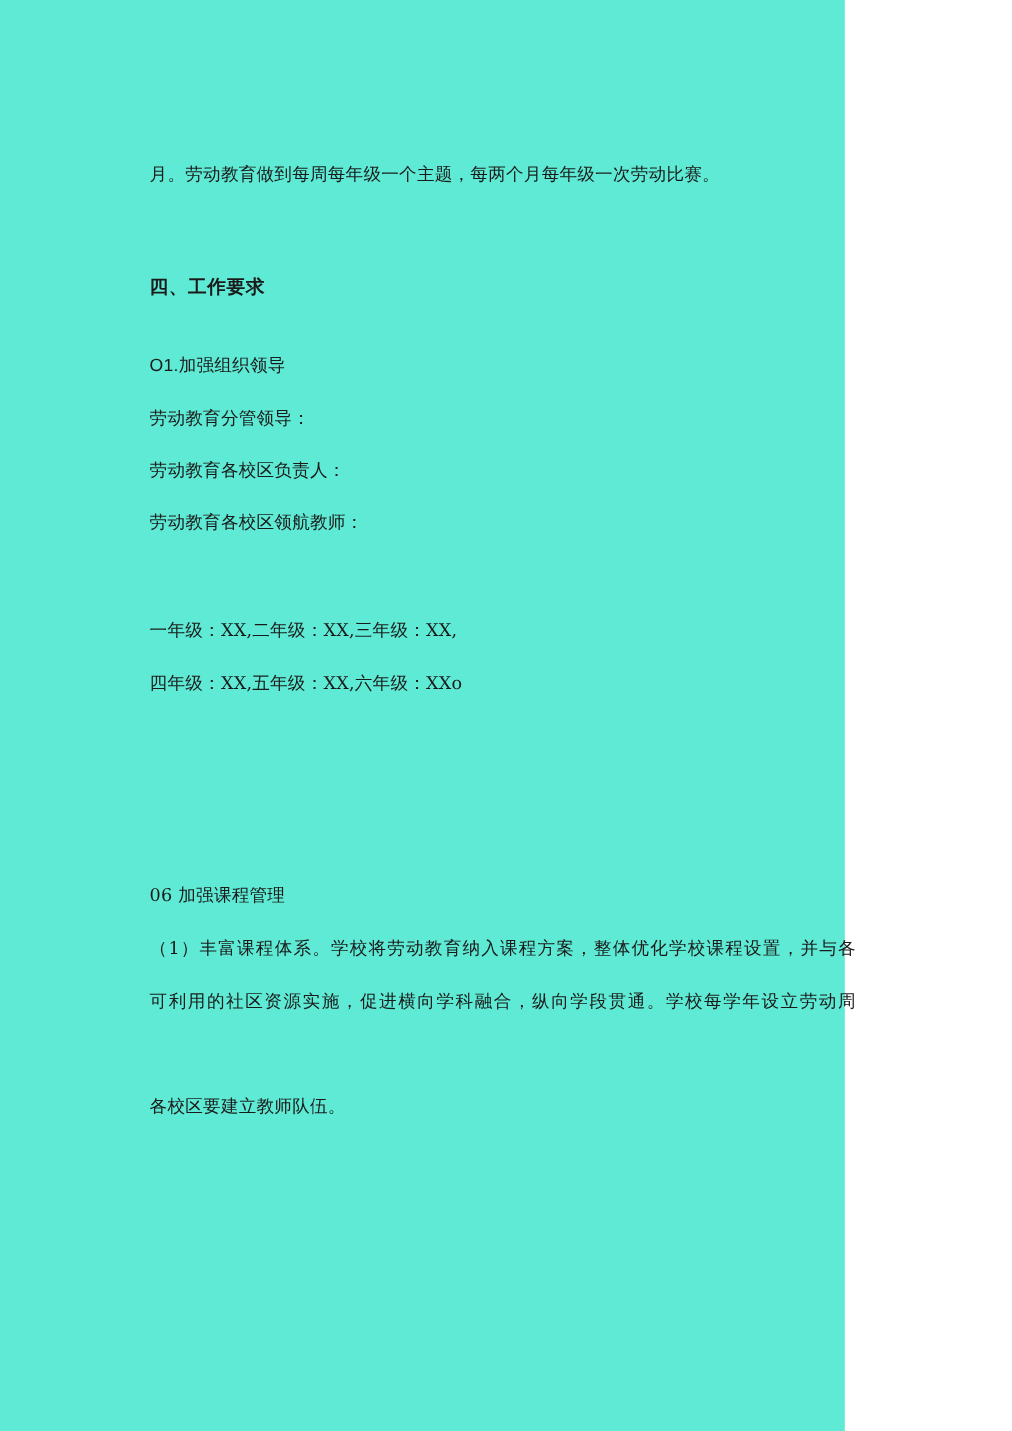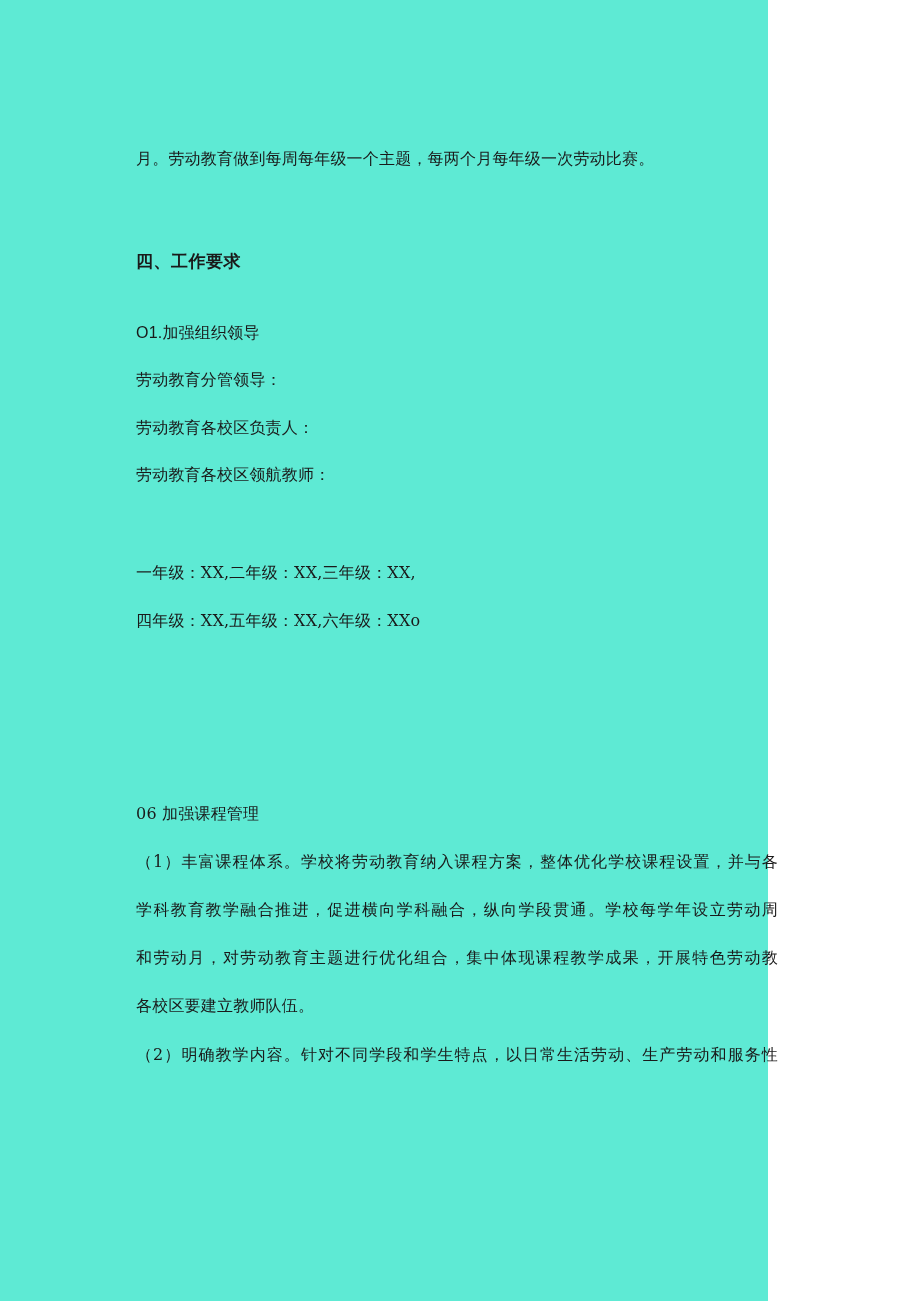--- a/index.html
+++ b/index.html
@@ -58,18 +58,16 @@
   <div class="line" style="top:370px;">劳动教育分管领导：</div>
   <div class="line" style="top:418px;">劳动教育各校区负责人：</div>
   <div class="line" style="top:465px;">劳动教育各校区领航教师：</div>
   <div class="line" style="top:563px;">一年级：XX,二年级：XX,三年级：XX,</div>
   <div class="line" style="top:611px;">四年级：XX,五年级：XX,六年级：XXo</div>
 
 
   <div class="line" style="top:804px;">06 加强课程管理</div>
 
   <div class="line justify" style="top:852px;">（1）丰富课程体系。学校将劳动教育纳入课程方案，整体优化学校课程设置，并与各</div>
-  <div class="line justify" style="top:900px;">学科教育教学融合推进，促进横向学科融合，纵向学段贯通。学校每学年设立劳动周</div>
-  <div class="line justify" style="top:948px;">和劳动月，对劳动教育主题进行优化组合，集中体现课程教学成果，开展特色劳动教</div>
+  <div class="line justify" style="top:900px;">可利用的社区资源实施，促进横向学科融合，纵向学段贯通。学校每学年设立劳动周</div>
   <div class="line" style="top:996px;">各校区要建立教师队伍。</div>
 
-  <div class="line justify" style="top:1045px;">（2）明确教学内容。针对不同学段和学生特点，以日常生活劳动、生产劳动和服务性</div>
 </div>
 
 </body></html>

